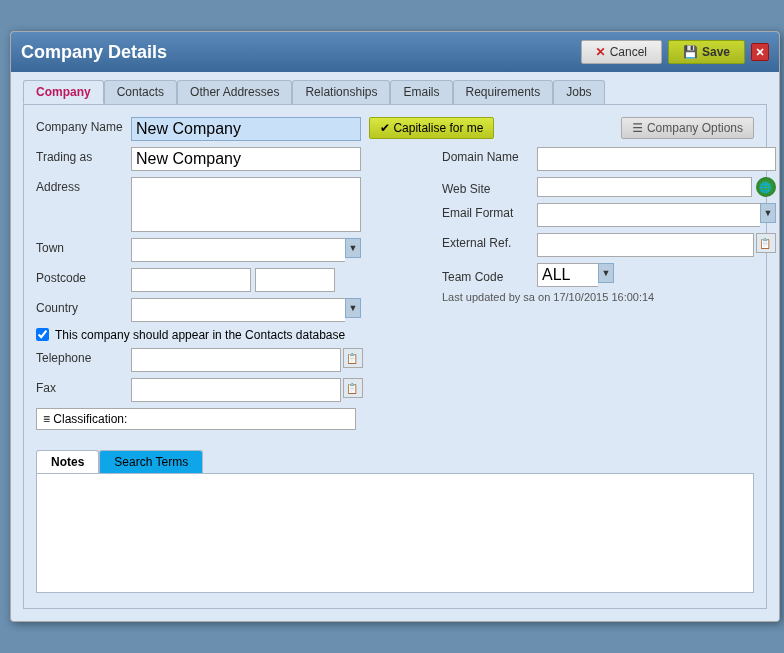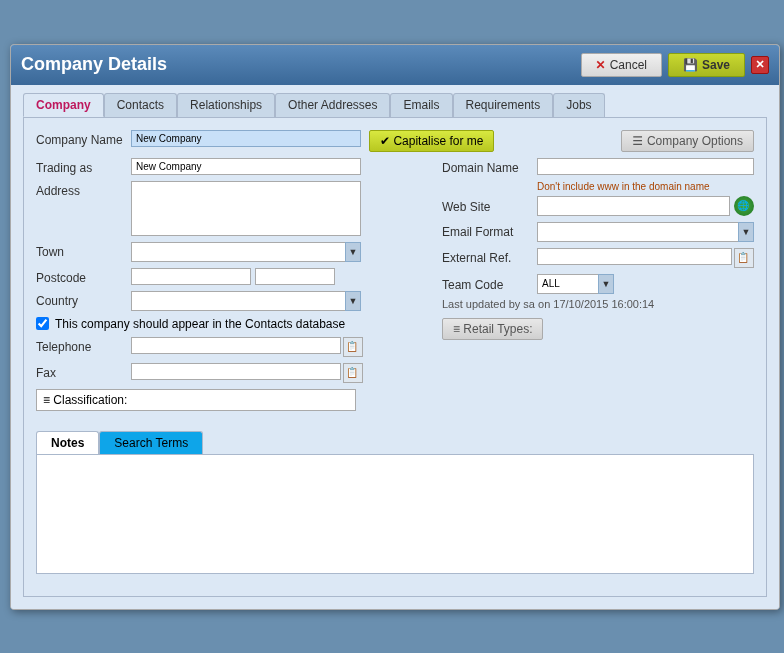--- a/index.html
+++ b/index.html
@@ -9,21 +9,21 @@
     .header-buttons { display: flex; gap: 6px; align-items: center; }
     .btn-cancel { background: linear-gradient(to bottom, #f0f0f0, #d8d8d8); border: 1px solid #aaa; padding: 4px 14px; cursor: pointer; border-radius: 2px; display: flex; align-items: center; gap: 4px; color: #333; }
     .btn-save { background: linear-gradient(to bottom, #c8d830, #a8b820); border: 1px solid #88a010; padding: 4px 14px; cursor: pointer; border-radius: 2px; display: flex; align-items: center; gap: 4px; color: #333; font-weight: bold; }
     .content-area { background: #dce8f5; padding: 8px 12px 12px 12px; }
     .tabs-bar { display: flex; gap: 0; margin-bottom: 0; }
     .tab { padding: 4px 12px; border: 1px solid #aab8cc; border-bottom: none; background: #c8d8e8; cursor: pointer; border-radius: 3px 3px 0 0; color: #333; }
     .tab.active { background: #dce8f5; border-bottom: 1px solid #dce8f5; font-weight: bold; color: #be185d; z-index: 1; }
     .tab-content { background: #dce8f5; border: 1px solid #aab8cc; padding: 12px; min-height: 480px; }
     .form-row { display: flex; align-items: flex-start; margin-bottom: 6px; }
     .form-label { width: 95px; padding-top: 3px; color: #333; font-size: 12px; flex-shrink: 0; }
-    .form-input { background: white; border: 1px solid #aaa; padding: 2px 4px; font-size: 10px; }
+    .form-input { background: white; border: 1px solid #aaa; padding: 2px 4px; font-size: 16px; }
     .form-input.highlighted { background: #c8e0f8; border: 1px solid #88aacc; }
     .company-name-input { width: 230px; }
     .address-textarea { width: 230px; height: 55px; resize: none; background: white; border: 1px solid #aaa; font-size: 12px; padding: 2px 4px; }
     .capitalise-btn { background: linear-gradient(to bottom, #d8e840, #b8c820); border: 1px solid #98a810; padding: 3px 10px; cursor: pointer; border-radius: 2px; display: flex; align-items: center; gap: 4px; margin-left: 8px; font-size: 12px; }
     .company-options-btn { background: linear-gradient(to bottom, #e8e8e8, #d0d0d0); border: 1px solid #aaa; padding: 3px 10px; cursor: pointer; border-radius: 2px; display: flex; align-items: center; gap: 4px; color: #555; margin-left: auto; }
     .main-form { display: flex; gap: 16px; }
     .left-col { flex: 0 0 390px; }
     .right-col { flex: 1; }
     .dropdown-arrow { background: #b8cce0; border: 1px solid #8aaccc; width: 16px; height: 20px; display: flex; align-items: center; justify-content: center; cursor: pointer; font-size: 9px; color: #333; }
     .input-with-arrow { display: flex; }
@@ -68,22 +68,22 @@
       </button>
       <div class="title-bar-close">✕</div>
     </div>
   </div>
 
   <div class="content-area">
 
     <div class="tabs-bar">
       <div class="tab active">Company</div>
       <div class="tab">Contacts</div>
+      <div class="tab">Other Addresses</div>
       <div class="tab">Relationships</div>
-      <div class="tab">Other Addresses</div>
       <div class="tab">Emails</div>
       <div class="tab">Requirements</div>
       <div class="tab">Jobs</div>
     </div>
 
     <div class="tab-content">
       
       <div class="form-row">
         <span class="form-label">Company Name</span>
         <input class="form-input highlighted company-name-input" type="text" value="New Company" style="">
@@ -159,21 +159,20 @@
             </div>
           </div>
         </div>
 
         <div class="right-col">
 
           <div class="form-row">
             <span class="form-label">Domain Name</span>
             <input class="form-input" style="width: 100%; flex: 1 1 0%;" type="text">
           </div>
-          <div class="domain-hint">Don't include www in the domain name</div>
 
           <div class="website-row">
             <span class="form-label">Web Site</span>
             <input class="website-input" type="text" style="">
             <div class="globe-icon">🌐</div>
           </div>
 
           <div class="form-row">
             <span class="form-label">Email Format</span>
             <div class="input-with-arrow" style="flex:1;">
@@ -191,25 +190,20 @@
           <div class="team-code-row">
             <span class="team-label form-label">Team Code</span>
             <div class="input-with-arrow">
               <input class="form-input team-input" type="text" value="ALL" style="">
               <div class="dropdown-arrow">▼</div>
             </div>
           </div>
 
           <div class="last-updated" style="margin-left:0; margin-bottom: 8px;">Last updated by sa on 17/10/2015 16:00:14</div>
 
-          <div style="margin-top:4px;">
-            <button class="retail-types-btn">
-              <span>≡ Retail Types:</span>
-            </button>
-          </div>
         </div>
       </div>
 
       
       <div class="bottom-tabs">
         <div class="bottom-tab active">Notes</div>
         <div class="bottom-tab">Search Terms</div>
       </div>
       <textarea class="notes-area" style=""></textarea>
     </div>

